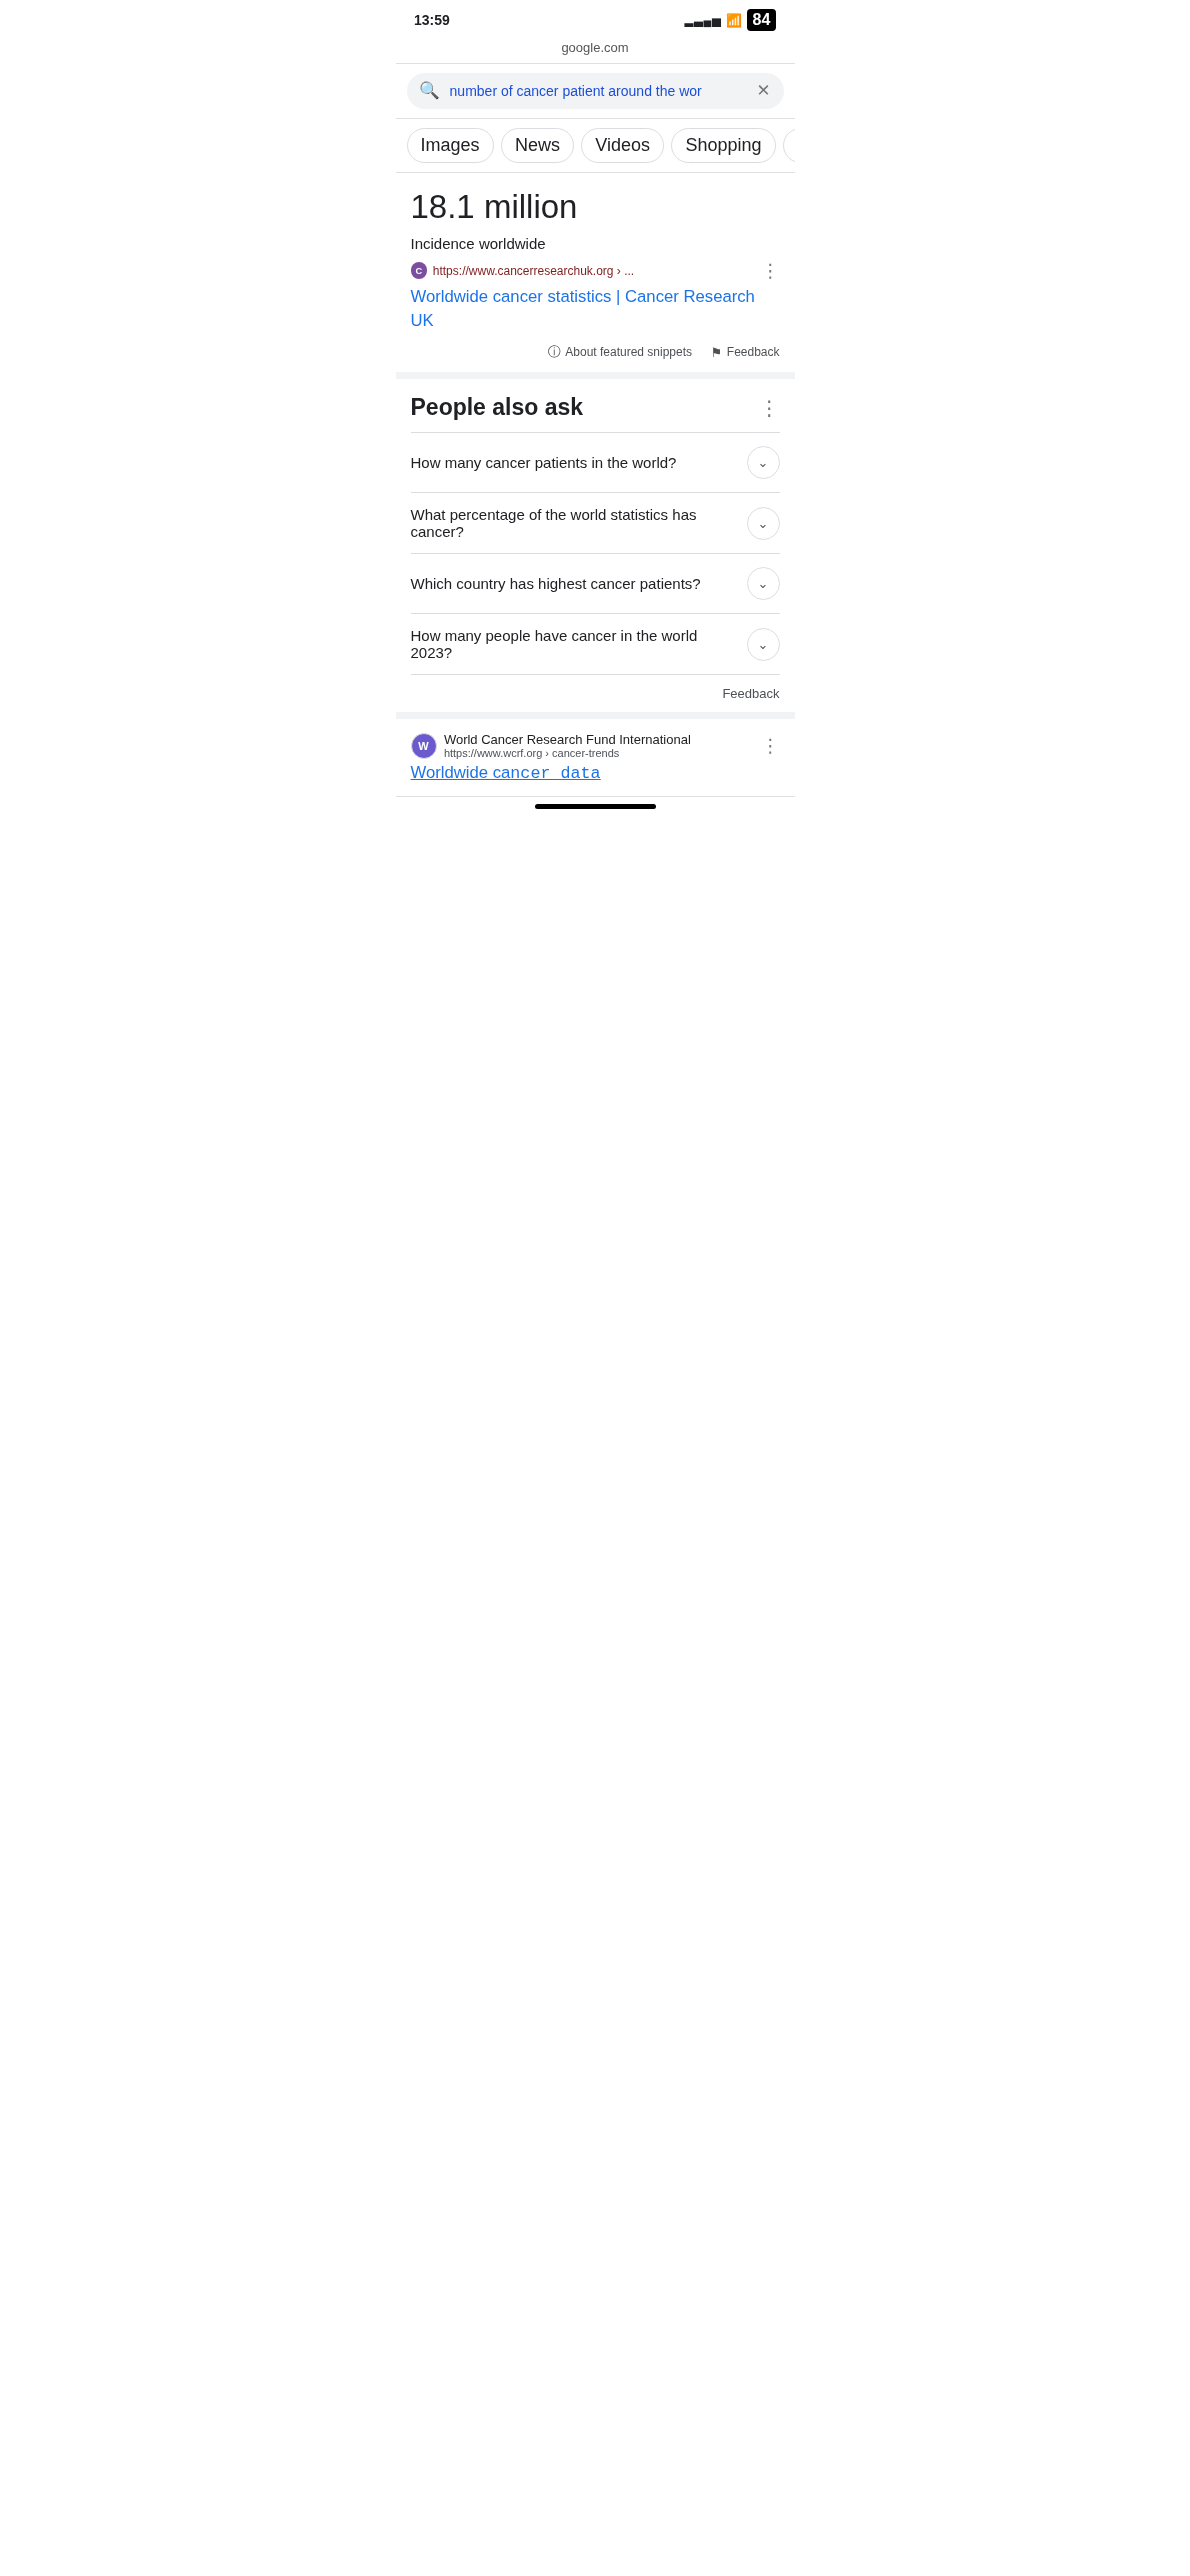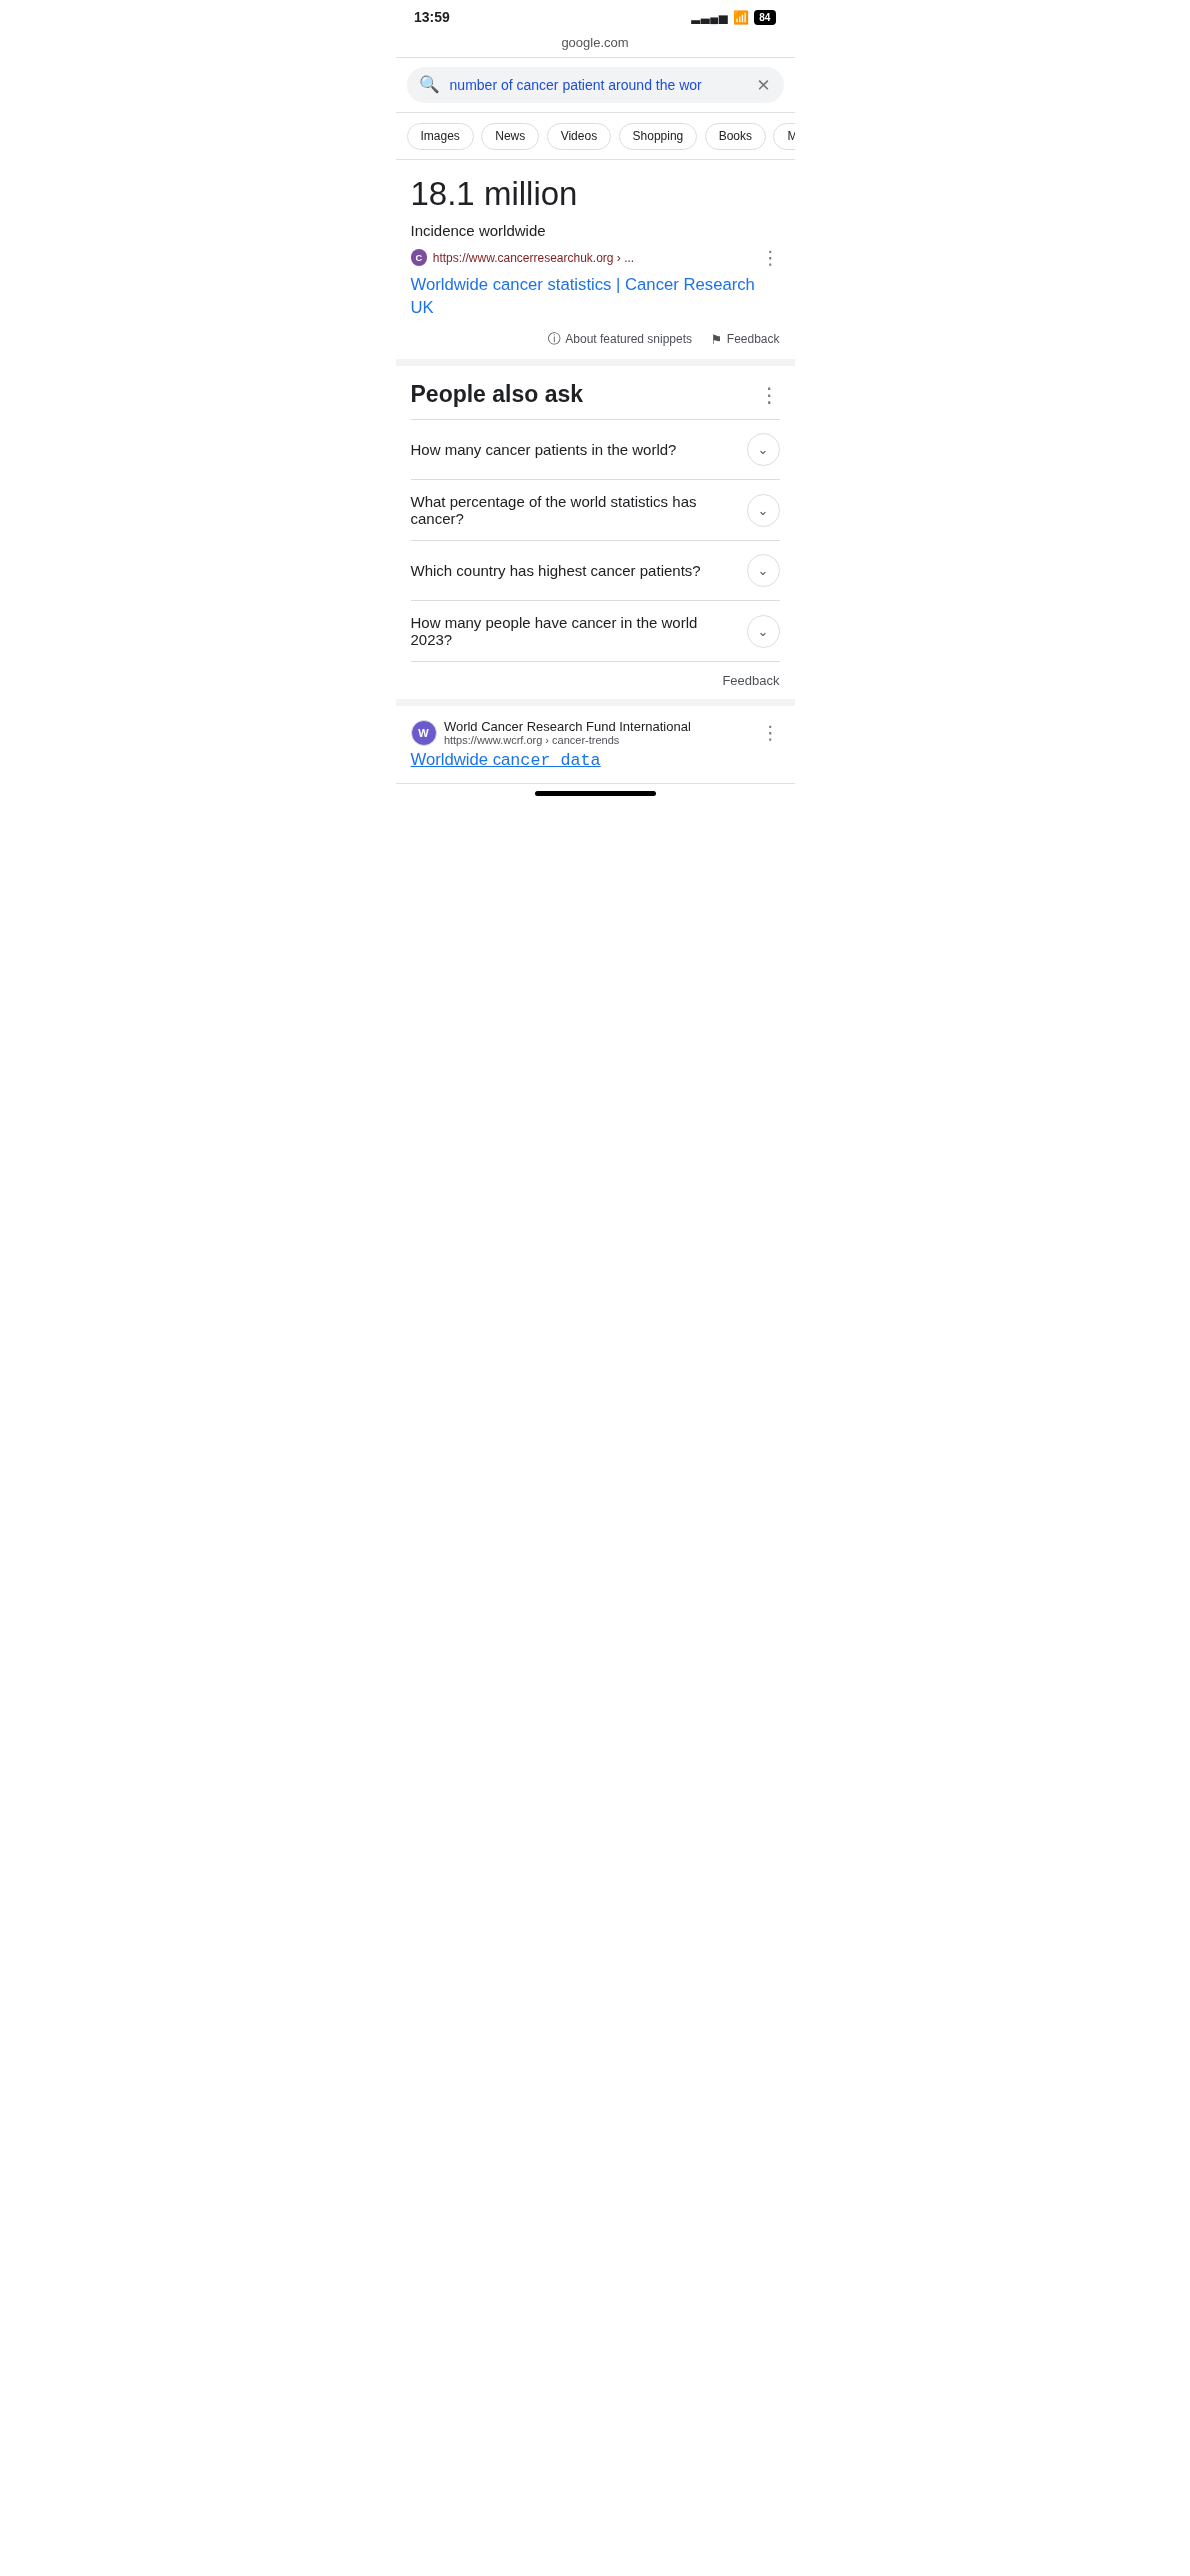--- a/index.html
+++ b/index.html
@@ -25,21 +25,21 @@
     .status-right {
       display: flex;
       align-items: center;
       gap: 4.6px;
     }
     .signal-icon { font-size: 11px; letter-spacing: 0.9px; }
     .wifi-icon { font-size: 13px; }
     .battery-box {
       background: #000;
       color: #fff;
-      font-size: 10px;
+      font-size: 16px;
       font-weight: 700;
       padding: 1.9px 5.6px;
       border-radius: 3.7px;
     }
 
     
     .url-bar {
       text-align: center;
       font-size: 13px;
       color: #555;
@@ -78,21 +78,21 @@
       padding: 9.3px 11px;
       overflow-x: auto;
       border-bottom: 0.9px solid #e0e0e0;
       scrollbar-width: none;
     }
     .filter-tabs::-webkit-scrollbar { display: none; }
     .filter-tab {
       border: 0.9px solid #dadce0;
       border-radius: 18.5px;
       padding: 5.6px 13px;
-      font-size: 12px;
+      font-size: 18px;
       white-space: nowrap;
       cursor: pointer;
       background: #fff;
       color: #202124;
       flex-shrink: 0;
     }
 
     
     .featured-snippet {
       padding: 15px 15px 11px;

